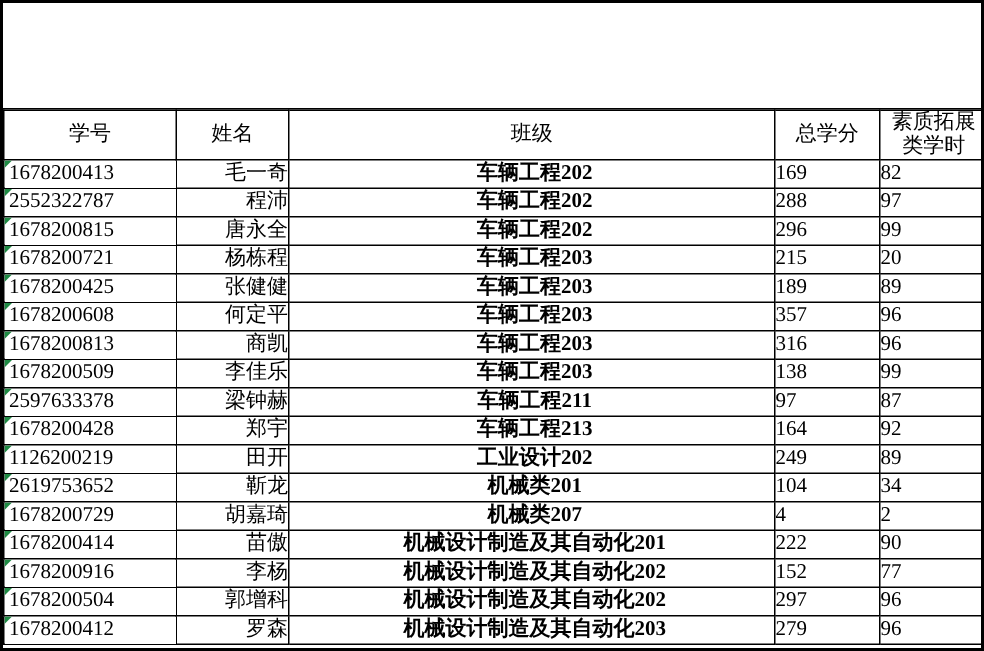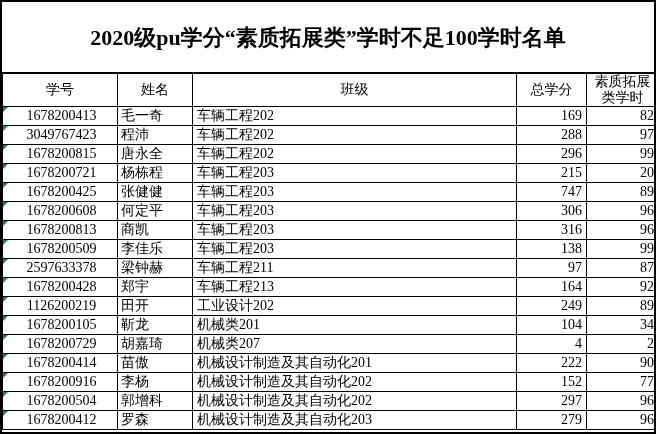--- a/index.html
+++ b/index.html
@@ -52,39 +52,38 @@
     vertical-align: middle;
     line-height: 16px;
     white-space: normal;
     padding: 0 2px;
   }
   td {
     height: 18px;
     line-height: 18px;
     vertical-align: middle;
   }
-  td.c-id   { text-align: center;  padding-left: 3px; position: relative; }
-  td.c-name { text-align: left;  padding-left: 3px; }
-  td.c-class{ text-align: left;  padding-left: 4px; }
-  td.c-num  { text-align: right; padding-right: 4px; margin-left: 48px; }
+  td.c-id   { text-align: left;  padding-left: 3px; position: relative; }
+  td.c-name { text-align: right;  padding-left: 3px; }
+  td.c-class{ text-align: center;  padding-left: 4px; font-weight: bold; }
+  td.c-num  { padding-right: 4px; margin-left: 48px; }
   .tri {
     position: absolute;
     top: 0; left: 0;
     width: 0; height: 0;
     border-top: 5px solid #1f8a44;
     border-right: 5px solid transparent;
   }
 </style>
 </head>
 <body>
 
 <div class="sheet">
 
   <div class="title-cell">
-    <div>2020级pu学分“素质拓展类”学时不足100学时名单</div>
   </div>
 
   <table>
     <colgroup>
       <col class="c1">
         <col class="c2">
         <col class="c3">
         <col class="c4">
         <col class="c5">
     </colgroup>
@@ -100,21 +99,21 @@
     <tbody id="tbody">
   <tr>
     <td class="c-id"><span class="tri"></span><span class="v">1678200413</span></td>
     <td class="c-name"><span class="v">毛一奇</span></td>
     <td class="c-class"><span class="v">车辆工程202</span></td>
     <td class="c-num"><span class="v">169</span></td>
     <td class="c-num"><span class="v">82</span></td>
   </tr>
 
   <tr>
-    <td class="c-id"><span class="tri"></span><span class="v">3049767423</span></td>
+    <td class="c-id"><span class="tri"></span><span class="v">2552322787</span></td>
     <td class="c-name"><span class="v">程沛</span></td>
     <td class="c-class"><span class="v">车辆工程202</span></td>
     <td class="c-num"><span class="v">288</span></td>
     <td class="c-num"><span class="v">97</span></td>
   </tr>
 
   <tr>
     <td class="c-id"><span class="tri"></span><span class="v">1678200815</span></td>
     <td class="c-name"><span class="v">唐永全</span></td>
     <td class="c-class"><span class="v">车辆工程202</span></td>
@@ -127,29 +126,29 @@
     <td class="c-name"><span class="v">杨栋程</span></td>
     <td class="c-class"><span class="v">车辆工程203</span></td>
     <td class="c-num"><span class="v">215</span></td>
     <td class="c-num"><span class="v">20</span></td>
   </tr>
 
   <tr>
     <td class="c-id"><span class="tri"></span><span class="v">1678200425</span></td>
     <td class="c-name"><span class="v">张健健</span></td>
     <td class="c-class"><span class="v">车辆工程203</span></td>
-    <td class="c-num"><span class="v">747</span></td>
+    <td class="c-num"><span class="v">189</span></td>
     <td class="c-num"><span class="v">89</span></td>
   </tr>
 
   <tr>
     <td class="c-id"><span class="tri"></span><span class="v">1678200608</span></td>
     <td class="c-name"><span class="v">何定平</span></td>
     <td class="c-class"><span class="v">车辆工程203</span></td>
-    <td class="c-num"><span class="v">306</span></td>
+    <td class="c-num"><span class="v">357</span></td>
     <td class="c-num"><span class="v">96</span></td>
   </tr>
 
   <tr>
     <td class="c-id"><span class="tri"></span><span class="v">1678200813</span></td>
     <td class="c-name"><span class="v">商凯</span></td>
     <td class="c-class"><span class="v">车辆工程203</span></td>
     <td class="c-num"><span class="v">316</span></td>
     <td class="c-num"><span class="v">96</span></td>
   </tr>
@@ -180,21 +179,21 @@
 
   <tr>
     <td class="c-id"><span class="tri"></span><span class="v">1126200219</span></td>
     <td class="c-name"><span class="v">田开</span></td>
     <td class="c-class"><span class="v">工业设计202</span></td>
     <td class="c-num"><span class="v">249</span></td>
     <td class="c-num"><span class="v">89</span></td>
   </tr>
 
   <tr>
-    <td class="c-id"><span class="tri"></span><span class="v">1678200105</span></td>
+    <td class="c-id"><span class="tri"></span><span class="v">2619753652</span></td>
     <td class="c-name"><span class="v">靳龙</span></td>
     <td class="c-class"><span class="v">机械类201</span></td>
     <td class="c-num"><span class="v">104</span></td>
     <td class="c-num"><span class="v">34</span></td>
   </tr>
 
   <tr>
     <td class="c-id"><span class="tri"></span><span class="v">1678200729</span></td>
     <td class="c-name"><span class="v">胡嘉琦</span></td>
     <td class="c-class"><span class="v">机械类207</span></td>

